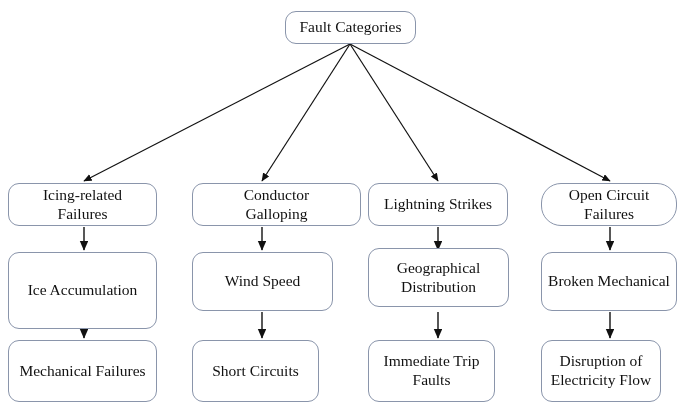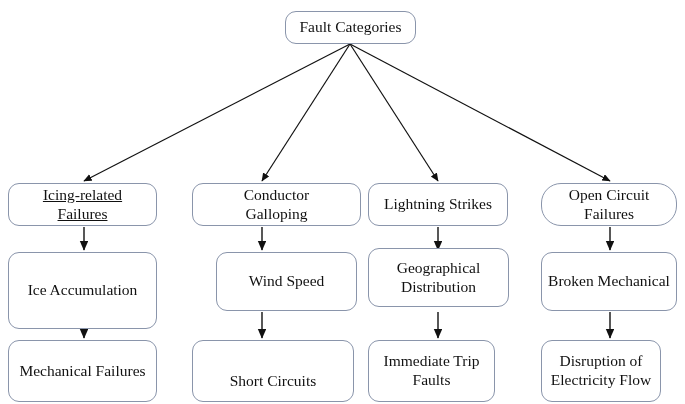--- a/index.html
+++ b/index.html
@@ -33,21 +33,21 @@
     border: 1.3px solid #8a95ab;
     border-radius: 11px;
     background: #ffffff;
     display: flex;
     align-items: center;
     justify-content: center;
     text-align: center;
     line-height: 1.22;
     font-size: 15.5px;
     color: #111111;
-    padding: 10px 5px;
+    padding: 0 5px;
     z-index: 2;
   }
   .node-label {
     display: block;
     white-space: pre-line;
   }
   .root-node {
     font-size: 15.5px;
   }
 </style>
@@ -78,38 +78,38 @@
         <line x1="610" y1="227" x2="610" y2="250" stroke="#111111" stroke-width="1.4" marker-end="url(#arrowhead)"></line>
         <line x1="610" y1="312" x2="610" y2="338" stroke="#111111" stroke-width="1.4" marker-end="url(#arrowhead)"></line>
       </g>
   </svg>
 
   <div class="node root-node" id="root-node" style="left: 285px; top: 11px; width: 131px; height: 33px;">
     <span class="node-label">Fault Categories</span>
   </div>
 
   <div id="node-layer">
-      <div class="node" style="left: 8px; top: 183px; width: 149px; height: 43px; text-decoration: underline;">
+      <div class="node" style="left: 8px; top: 183px; width: 149px; height: 43px;">
         <span class="node-label">Icing-related
 Failures</span>
       </div>
       <div class="node" style="left: 8px; top: 252px; width: 149px; height: 77px;">
         <span class="node-label">Ice Accumulation</span>
       </div>
       <div class="node" style="left: 8px; top: 340px; width: 149px; height: 62px;">
         <span class="node-label">Mechanical Failures</span>
       </div>
       <div class="node" style="left: 192px; top: 183px; width: 169px; height: 43px;">
         <span class="node-label">Conductor
 Galloping</span>
       </div>
-      <div class="node" style="left: 192px; top: 252px; width: 141px; height: 59px; margin-left: 24px;">
+      <div class="node" style="left: 192px; top: 252px; width: 141px; height: 59px;">
         <span class="node-label">Wind Speed</span>
       </div>
-      <div class="node" style="left: 192px; top: 340px; width: 162px; height: 62px; align-items: flex-end;">
+      <div class="node" style="left: 192px; top: 340px; width: 127px; height: 62px;">
         <span class="node-label">Short Circuits</span>
       </div>
       <div class="node" style="left: 368px; top: 183px; width: 140px; height: 43px;">
         <span class="node-label">Lightning Strikes</span>
       </div>
       <div class="node" style="left: 368px; top: 248px; width: 141px; height: 59px;">
         <span class="node-label">Geographical
 Distribution</span>
       </div>
       <div class="node" style="left: 368px; top: 340px; width: 127px; height: 62px;">

